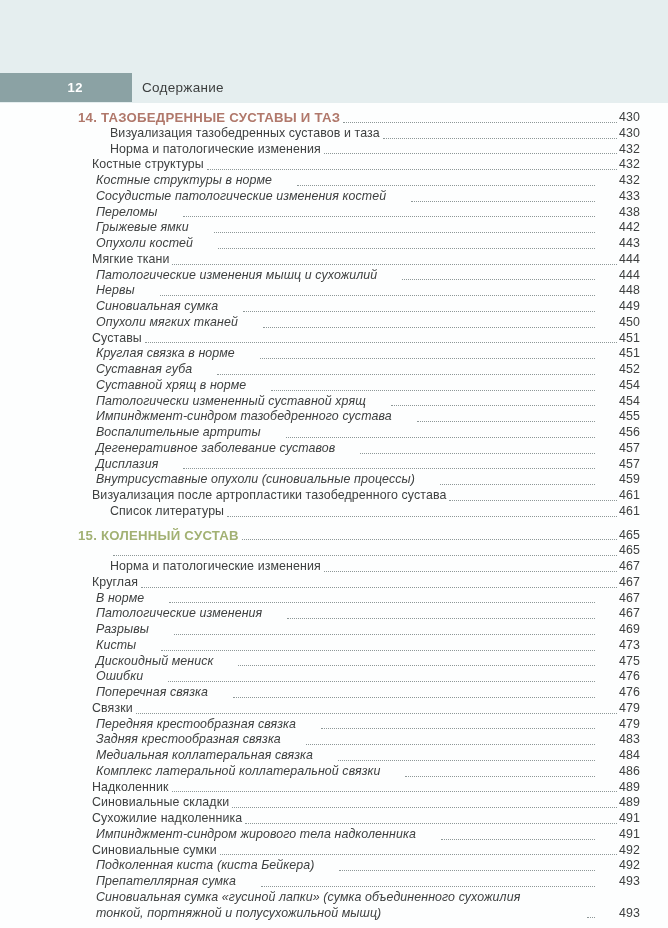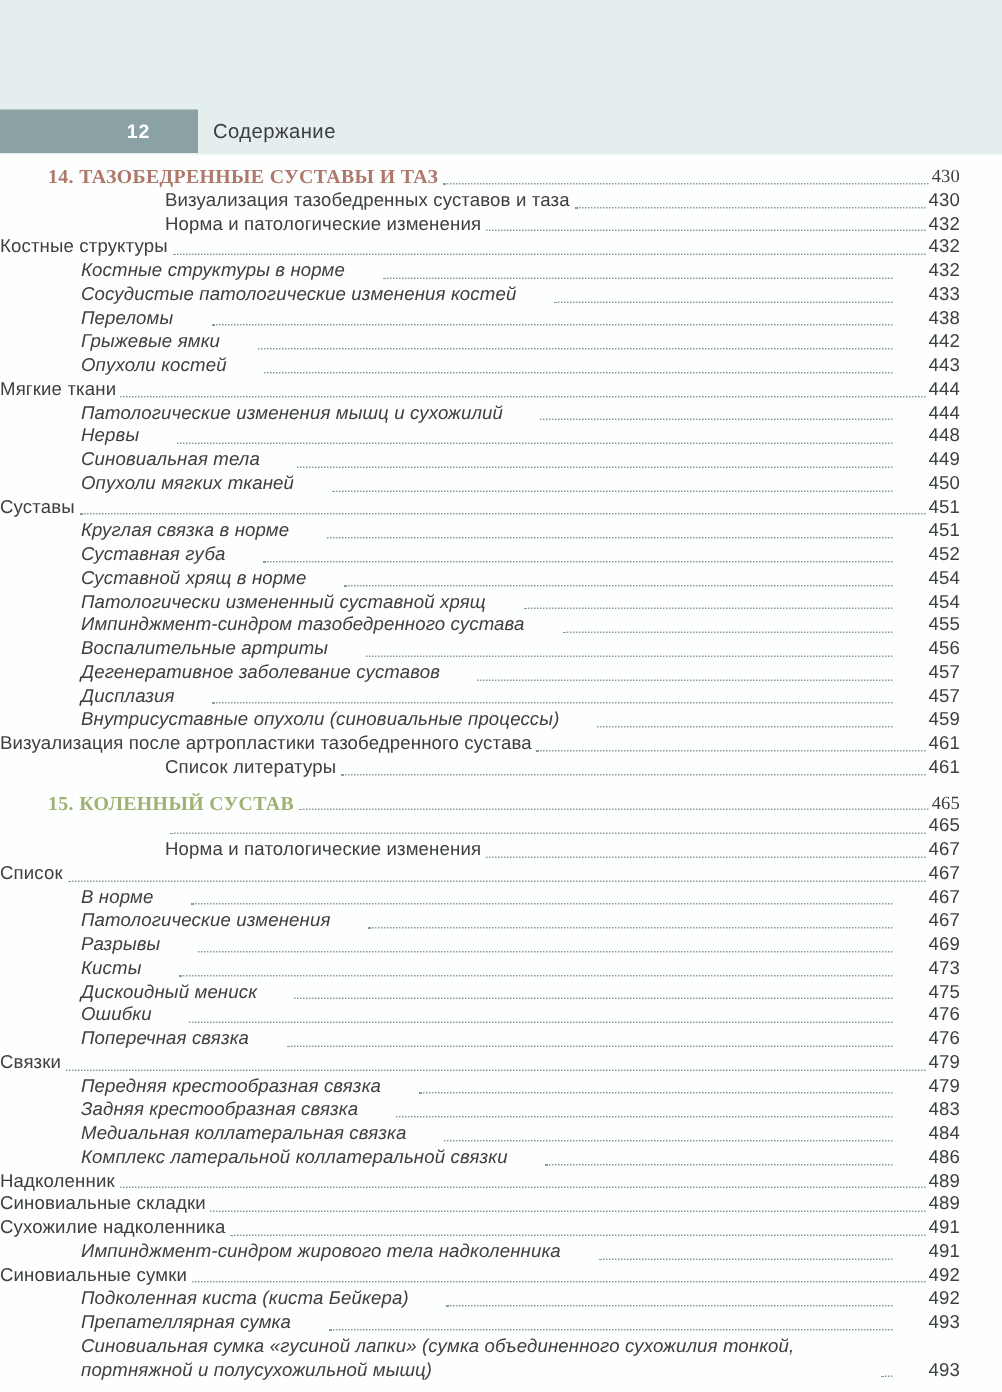--- a/index.html
+++ b/index.html
@@ -20,45 +20,45 @@
     position:absolute; top:0; left:0;
     width:668px; height:103px;
     background:#e5eeef;
   }
   .pagenum-box {
     position:absolute; top:73px; left:0;
     width:132px; height:29px;
     background:#8ba2a4;
     box-sizing:border-box;
     display:flex; align-items:center; justify-content:flex-end;
-    padding-right:32px;
+    padding-right:49px;
     color:#ffffff; font-weight:bold; font-size:13px; letter-spacing:.5px;
   }
   .header-title {
     position:absolute; top:73px; left:142px; height:29px;
     display:flex; align-items:center;
     font-size:13.5px; color:#3c3e3e; letter-spacing:.3px;
   }
   
   .toc {
     position:absolute; top:110px; left:0; right:28px;
   }
   .section + .section { margin-top:8px; }
   .row {
     display:flex; align-items:flex-end;
     line-height:15.75px; font-size:12.4px; color:#3e4040;
     letter-spacing:.1px;
   }
   .row .label { white-space:nowrap; }
   .row.wraps .label { white-space:normal; }
   .lv0 { padding-left:110px; }
-  .lv1 { }
-  .lv2 { padding-left:54px;gap:22px; }
+  .lv1 { padding-left:92px; }
+  .lv2 { padding-left:96px;gap:22px; }
   .lv2 .label { font-style:italic; }
-  .chapter { padding-left:32px;font-family:Liberation Serif, serif; }
+  .chapter { padding-left:78px; }
   .chapter .label { font-weight:bold; font-size:13.2px; letter-spacing:.25px; }
   .dots {
     flex:1 1 auto; min-width:8px;
     border-bottom:1.6px dotted #8d9797;
     margin:0 2px 3px 3px;
   }
   .num { white-space:nowrap; }
 </style>
 </head>
 <body>
@@ -125,21 +125,21 @@
           <span class="label">Патологические изменения мышц и сухожилий</span>
           <span class="dots"></span>
           <span class="num">444</span>
         </div>
         <div class="row lv2">
           <span class="label">Нервы</span>
           <span class="dots"></span>
           <span class="num">448</span>
         </div>
         <div class="row lv2">
-          <span class="label">Синовиальная тела</span>
+          <span class="label">Синовиальная сумка</span>
           <span class="dots"></span>
           <span class="num">449</span>
         </div>
         <div class="row lv2">
           <span class="label">Опухоли мягких тканей</span>
           <span class="dots"></span>
           <span class="num">450</span>
         </div>
         <div class="row lv1">
           <span class="label">Суставы</span>
@@ -211,21 +211,21 @@
         <div class="row lv0">
           <span class="dots"></span>
           <span class="num">465</span>
         </div>
         <div class="row lv0">
           <span class="label">Норма и патологические изменения</span>
           <span class="dots"></span>
           <span class="num">467</span>
         </div>
         <div class="row lv1">
-          <span class="label">Список</span>
+          <span class="label">Круглая</span>
           <span class="dots"></span>
           <span class="num">467</span>
         </div>
         <div class="row lv2">
           <span class="label">В норме</span>
           <span class="dots"></span>
           <span class="num">467</span>
         </div>
         <div class="row lv2">
           <span class="label">Патологические изменения</span>

